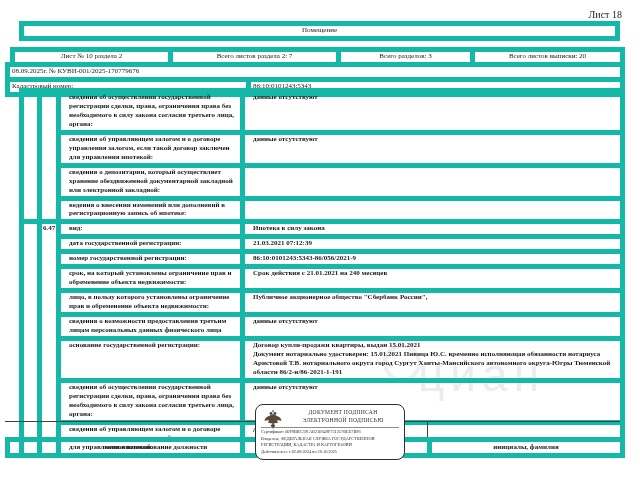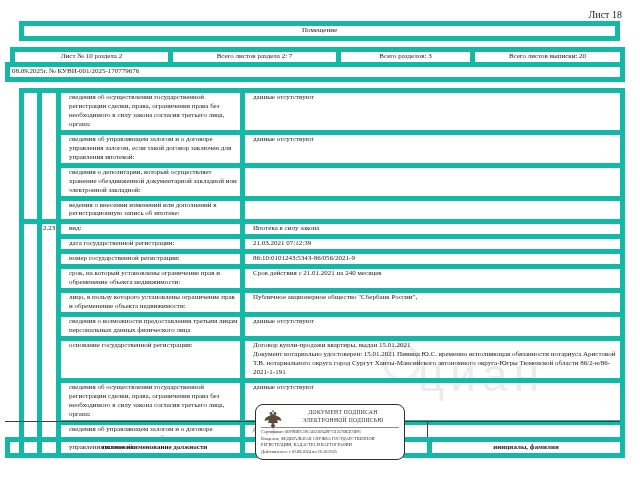--- a/index.html
+++ b/index.html
@@ -20,21 +20,21 @@
      padding:0 2px;background:transparent;overflow:hidden;margin-top:12px;}
 
   .t1{position:absolute;left:19px;top:21px;width:601px;z-index:1;}
   .t1 td{text-align:center;height:10px;}
   .t2{position:absolute;left:10px;top:47px;width:610px;z-index:1;}
   .t2 td{text-align:center;height:10px;}
   .t3{position:absolute;left:5px;top:62px;width:615px;z-index:1;}
   .t3 td{height:10px;}
 
   .main{position:absolute;left:19px;top:88px;width:601px;z-index:1;}
-  .main td{padding:0 2px 1px 8px;}
+  .main td{padding:0 2px 1px 8px;font-weight:bold;}
   .main td.num{text-align:left;padding-left:1px;}
   .prewrap{white-space:pre-line;}
 
   
   .sig-line{position:absolute;left:5px;top:421px;width:615px;height:0;
             border-top:1px solid #3f3f3f;z-index:1;}
   .sig-vert{position:absolute;left:427px;top:421px;width:0;height:28px;
             border-left:1px solid #3f3f3f;z-index:1;}
   .footer{position:absolute;left:5px;top:437px;width:615px;z-index:1;}
   .footer td{text-align:center;height:11px;vertical-align:middle;font-weight:bold;}
@@ -86,20 +86,24 @@
 
   <table class="t3">
     <colgroup>
         <col style="width:241px">
         <col style="width:374px">
       </colgroup>
     <tbody>
         <tr>
           <td colspan="2">08.09.2025г. № КУВИ-001/2025-170779676</td>
         </tr>
+    <tr>
+      <td>Кадастровый номер:</td>
+      <td>86:10:0101243:5343</td>
+    </tr>
   </tbody>
     </table>
 
   <table class="main">
     <colgroup>
         <col style="width:18px">
         <col style="width:19px">
         <col style="width:184px">
         <col style="width:380px">
       </colgroup>
@@ -117,21 +121,21 @@
     <tr>
       <td>сведения о депозитарии, который осуществляет хранение обездвиженной документарной закладной или электронной закладной:</td>
       <td></td>
     </tr>
     <tr>
       <td>ведения о внесении изменений или дополнений в регистрационную запись об ипотеке:</td>
       <td></td>
     </tr>
     <tr>
       <td rowspan="9"></td>
-      <td rowspan="9" class="num">2.23</td>
+      <td rowspan="9" class="num">6.47</td>
       <td>вид:</td>
       <td>Ипотека в силу закона</td>
     </tr>
     <tr>
       <td>дата государственной регистрации:</td>
       <td>21.03.2021 07:12:39</td>
     </tr>
     <tr>
       <td>номер государственной регистрации:</td>
       <td>86:10:0101243:5343-86/056/2021-9</td>

